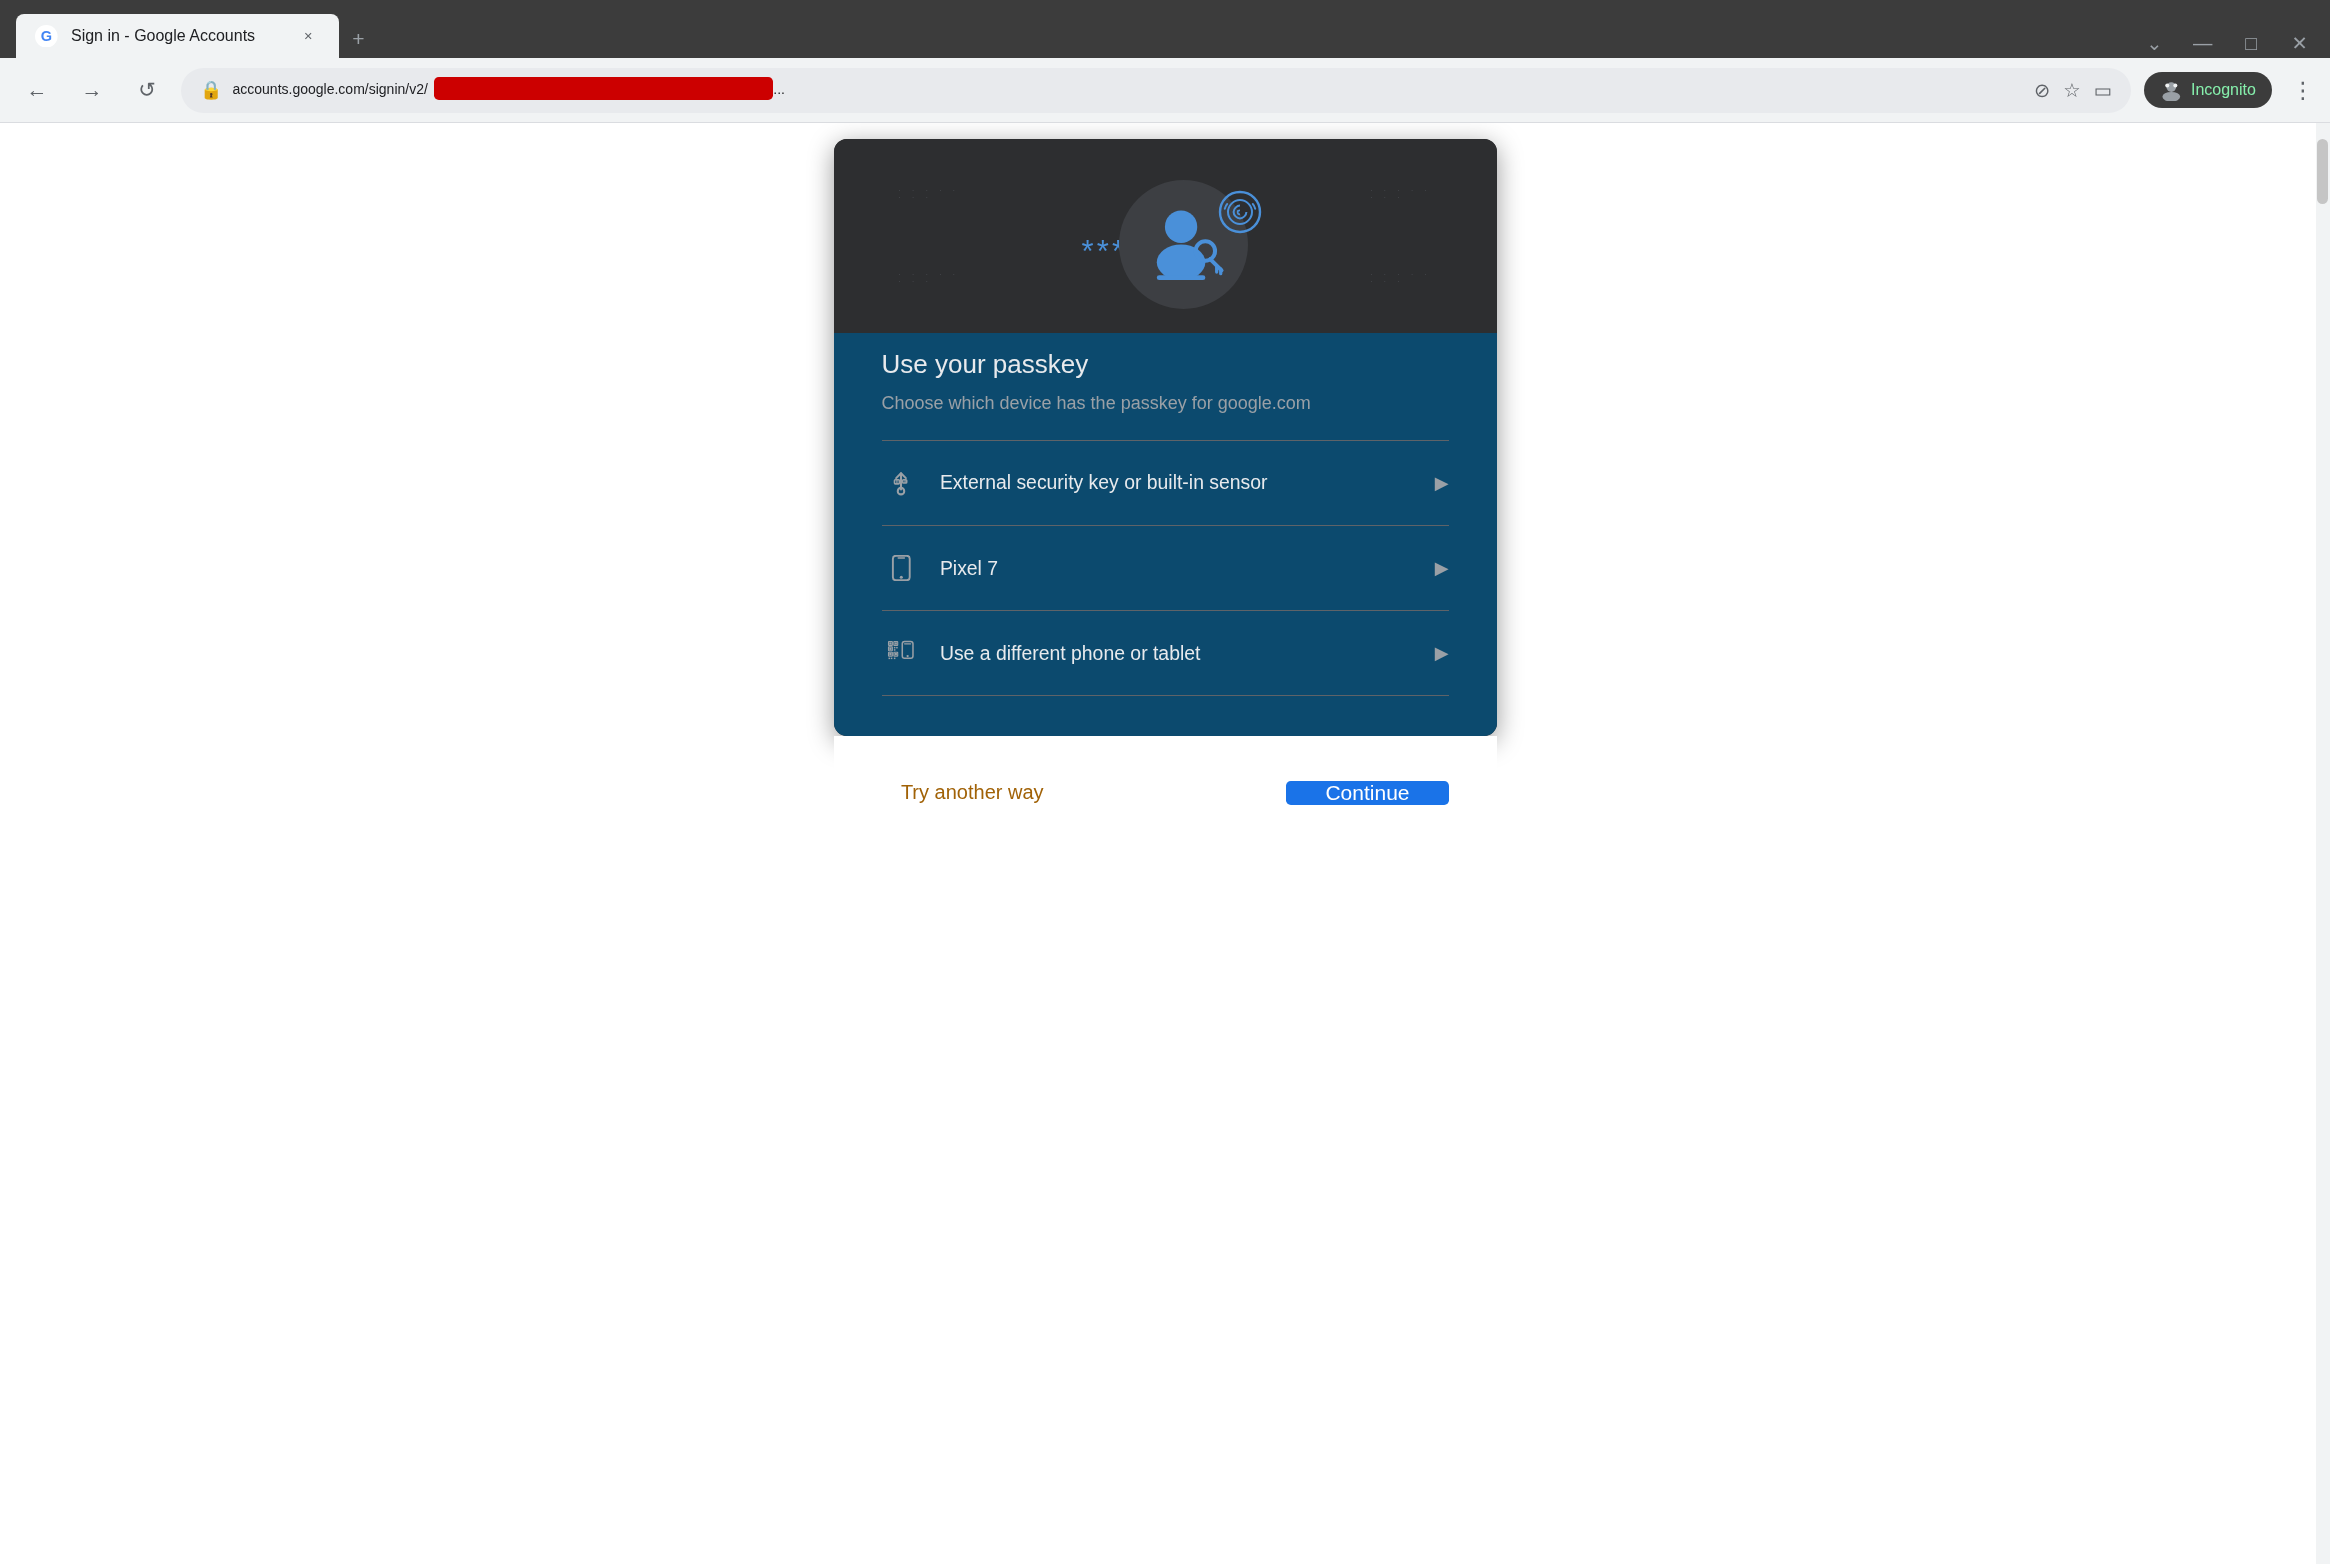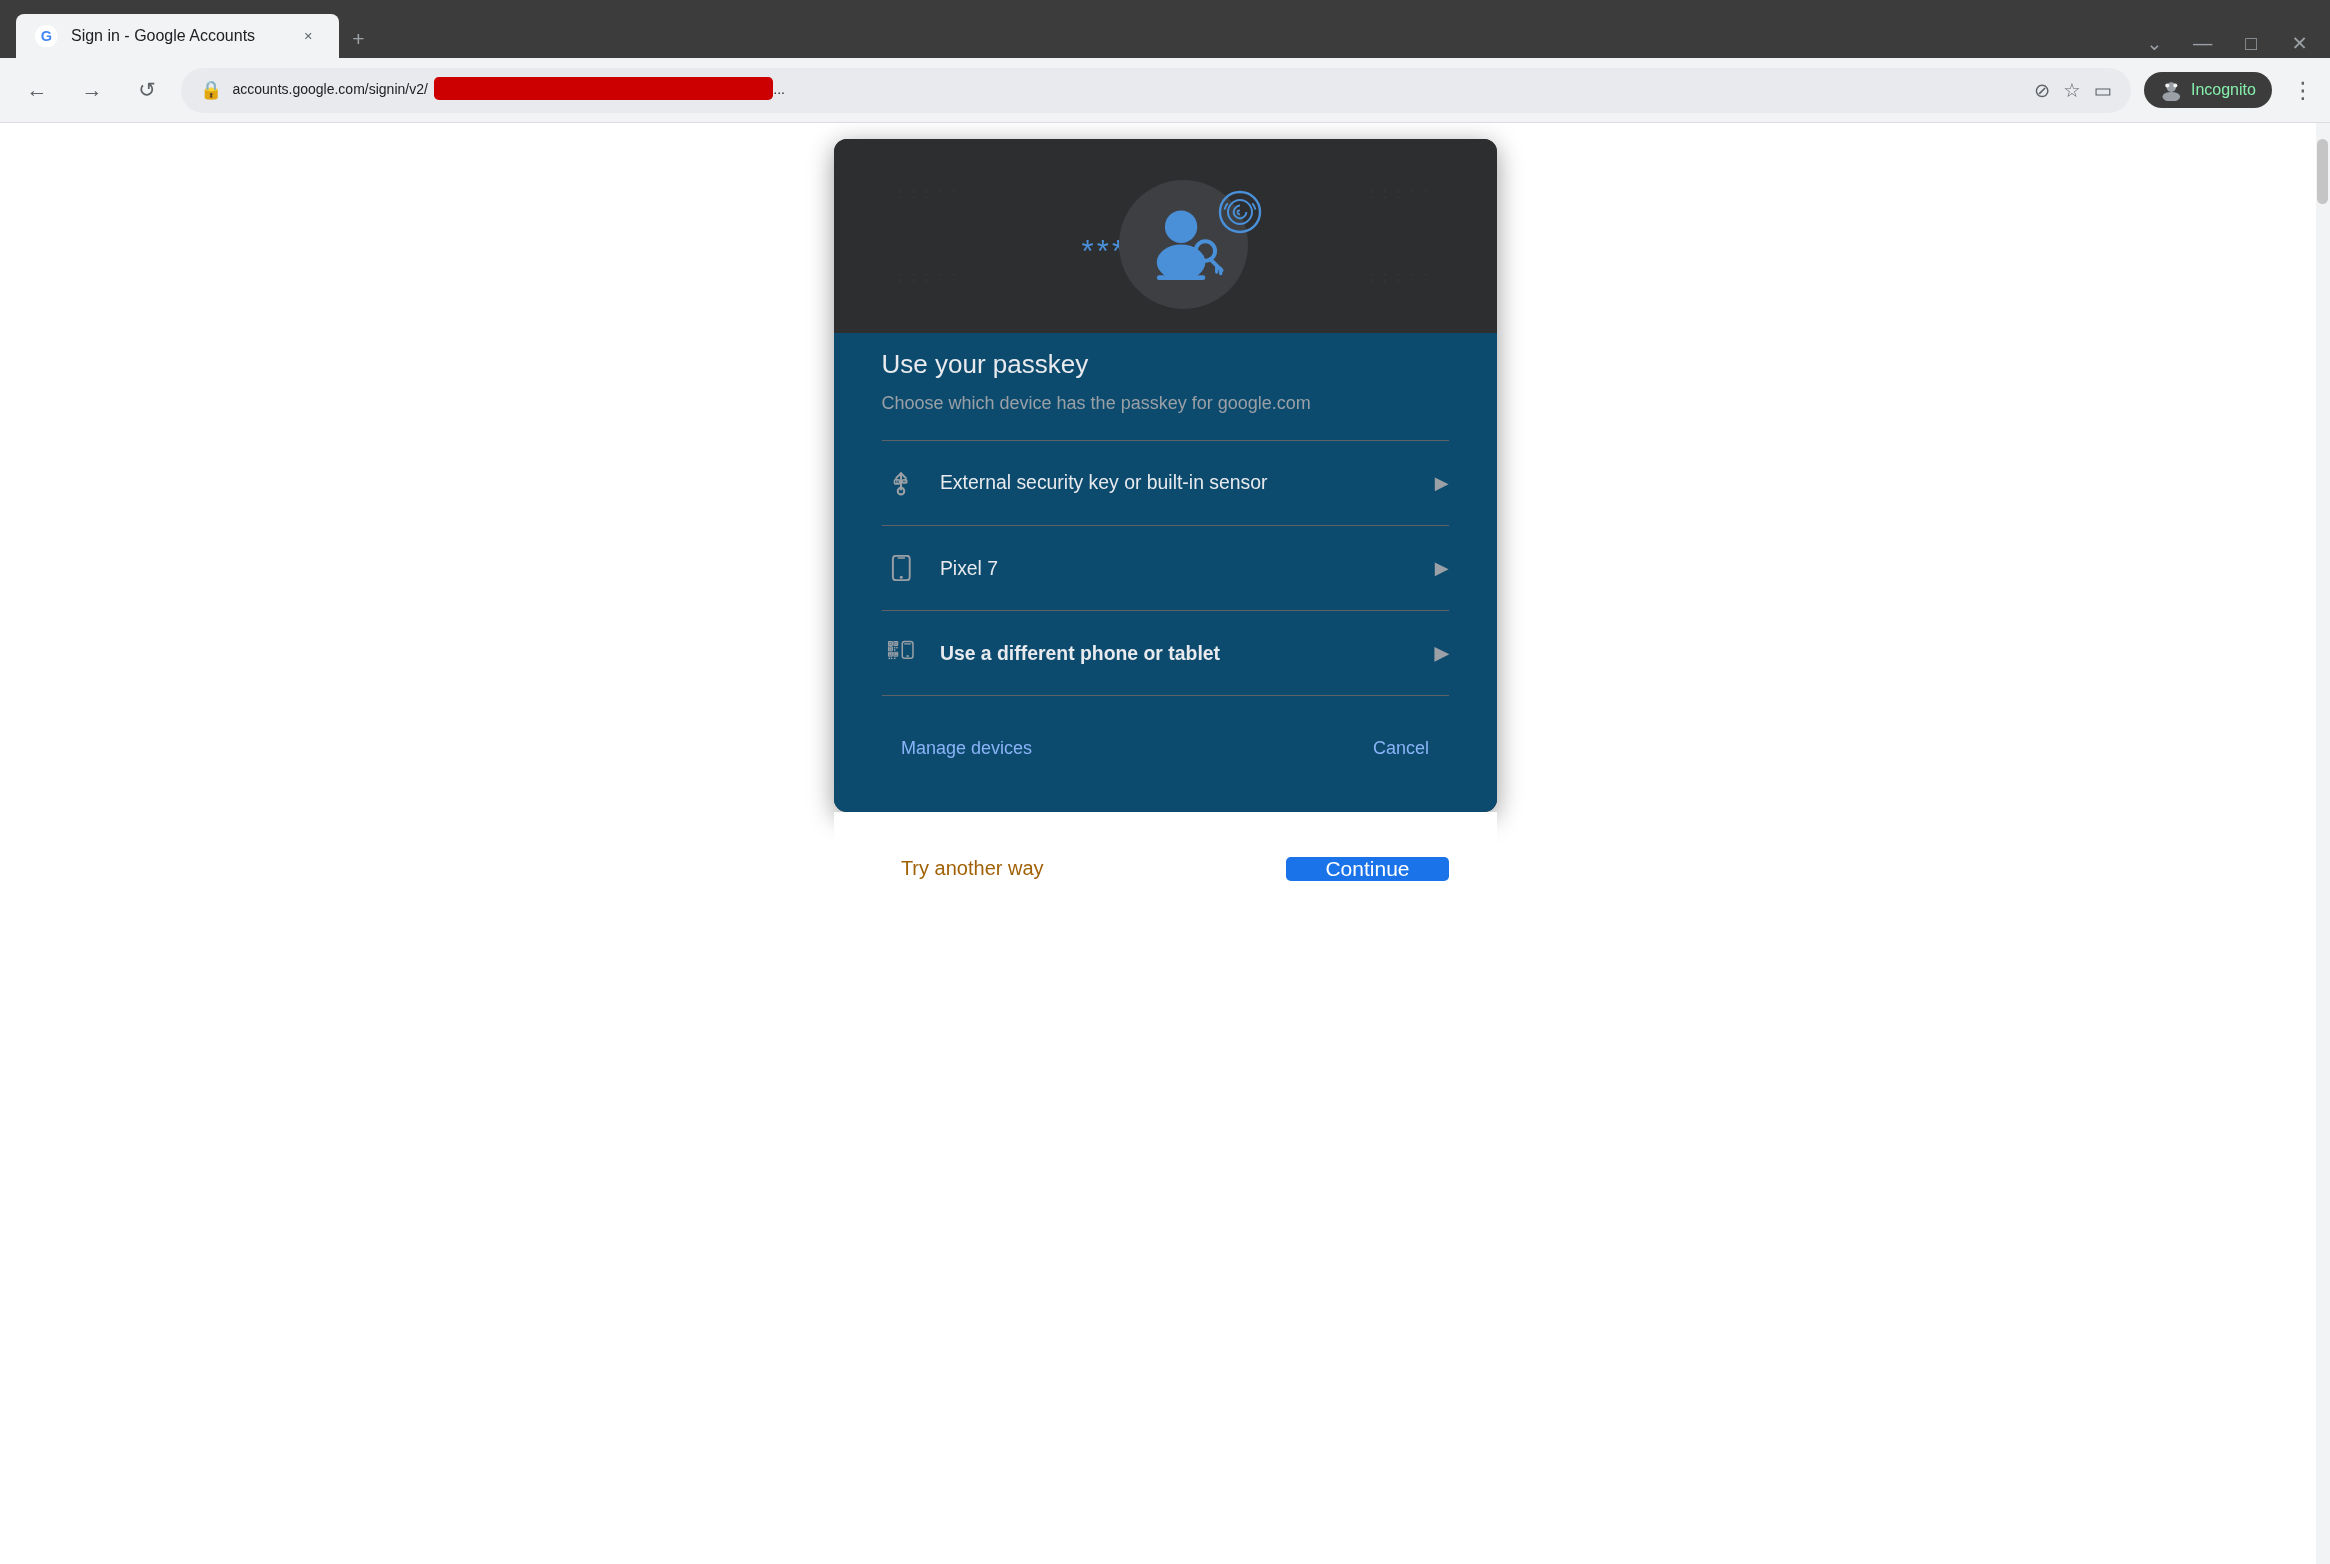--- a/index.html
+++ b/index.html
@@ -547,21 +547,21 @@
               <svg class="phone-icon-svg" viewBox="0 0 28 34" fill="none">
                 <rect x="3" y="1" width="22" height="32" rx="4" stroke="#9aa0a6" stroke-width="2.5" fill="none"></rect>
                 <circle cx="14" cy="29" r="2" fill="#9aa0a6"></circle>
                 <line x1="10" y1="4" x2="18" y2="4" stroke="#9aa0a6" stroke-width="2" stroke-linecap="round"></line>
               </svg>
             </div>
             <span class="option-label">Pixel 7</span>
             <span class="option-chevron">▶</span>
           </div>
 
-          <div class="option-row" style="border-bottom: none; font-weight: bold;">
+          <div class="option-row" style="border-bottom: none;">
             <div class="option-icon">
               <svg class="qr-icon-svg" viewBox="0 0 36 34" fill="none">
 
                 <rect x="20" y="2" width="14" height="22" rx="3" stroke="#9aa0a6" stroke-width="2" fill="none"></rect>
                 <line x1="23" y1="5" x2="31" y2="5" stroke="#9aa0a6" stroke-width="1.5" stroke-linecap="round"></line>
                 <circle cx="27" cy="21" r="1.5" fill="#9aa0a6"></circle>
 
                 <rect x="2" y="2" width="5" height="5" rx="0.5" stroke="#9aa0a6" stroke-width="1.5" fill="none"></rect>
                 <rect x="3" y="3" width="3" height="3" fill="#9aa0a6"></rect>
                 <rect x="9" y="2" width="5" height="5" rx="0.5" stroke="#9aa0a6" stroke-width="1.5" fill="none"></rect>
@@ -580,24 +580,20 @@
                 <rect x="5" y="23" width="2" height="2" fill="#9aa0a6"></rect>
                 <rect x="9" y="23" width="2" height="2" fill="#9aa0a6"></rect>
               </svg>
             </div>
             <span class="option-label">Use a different phone or tablet</span>
             <span class="option-chevron">▶</span>
           </div>
 
           <div class="divider"></div>
 
-          <div class="dialog-footer">
-            <button class="btn-manage">Manage devices</button>
-            <button class="btn-cancel">Cancel</button>
-          </div>
         </div>
       </div>
 
       <div class="bottom-section">
         <button class="btn-try-another">Try another way</button>
         <button class="btn-continue">Continue</button>
       </div>
 
     </div>
   </div>

